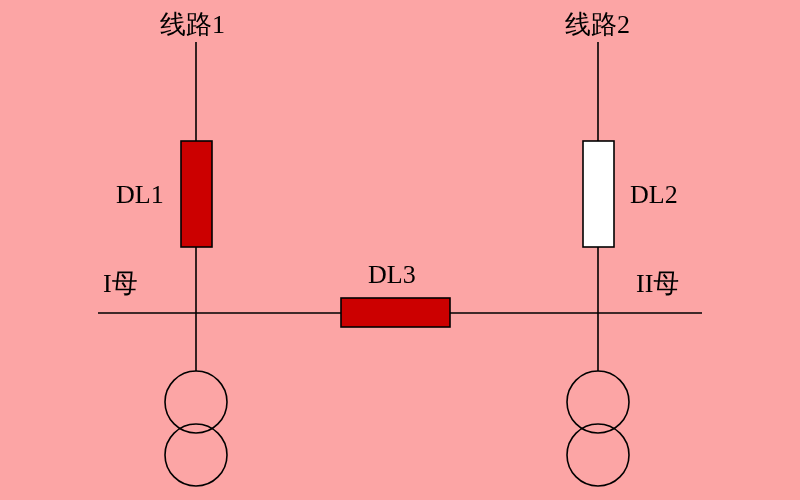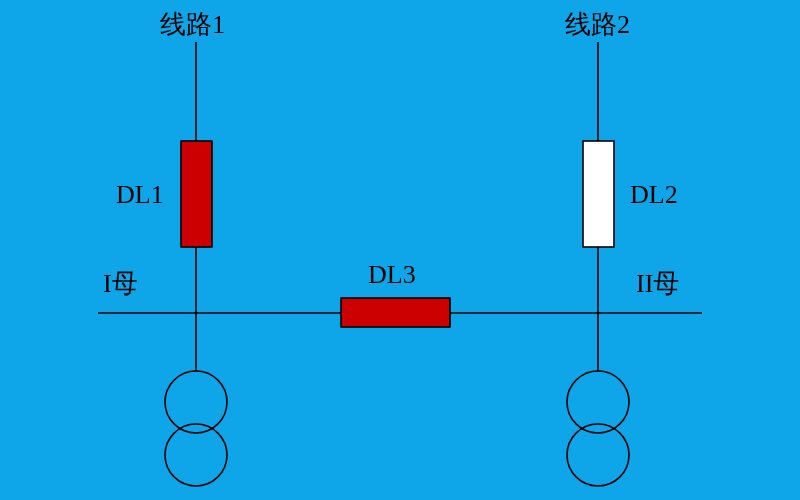--- a/index.html
+++ b/index.html
@@ -9,21 +9,21 @@
   }
   body {
     width: 800px;
     height: 500px;
     font-family: "Liberation Serif", "DejaVu Serif", serif;
   }
   .stage {
     position: relative;
     width: 800px;
     height: 500px;
-    background: #0ea5e9;
+    background: #fca5a5;
     overflow: hidden;
   }
   svg {
     display: block;
   }
   .wire {
     stroke: #000000;
     stroke-width: 1.6;
   }
   .breaker {

